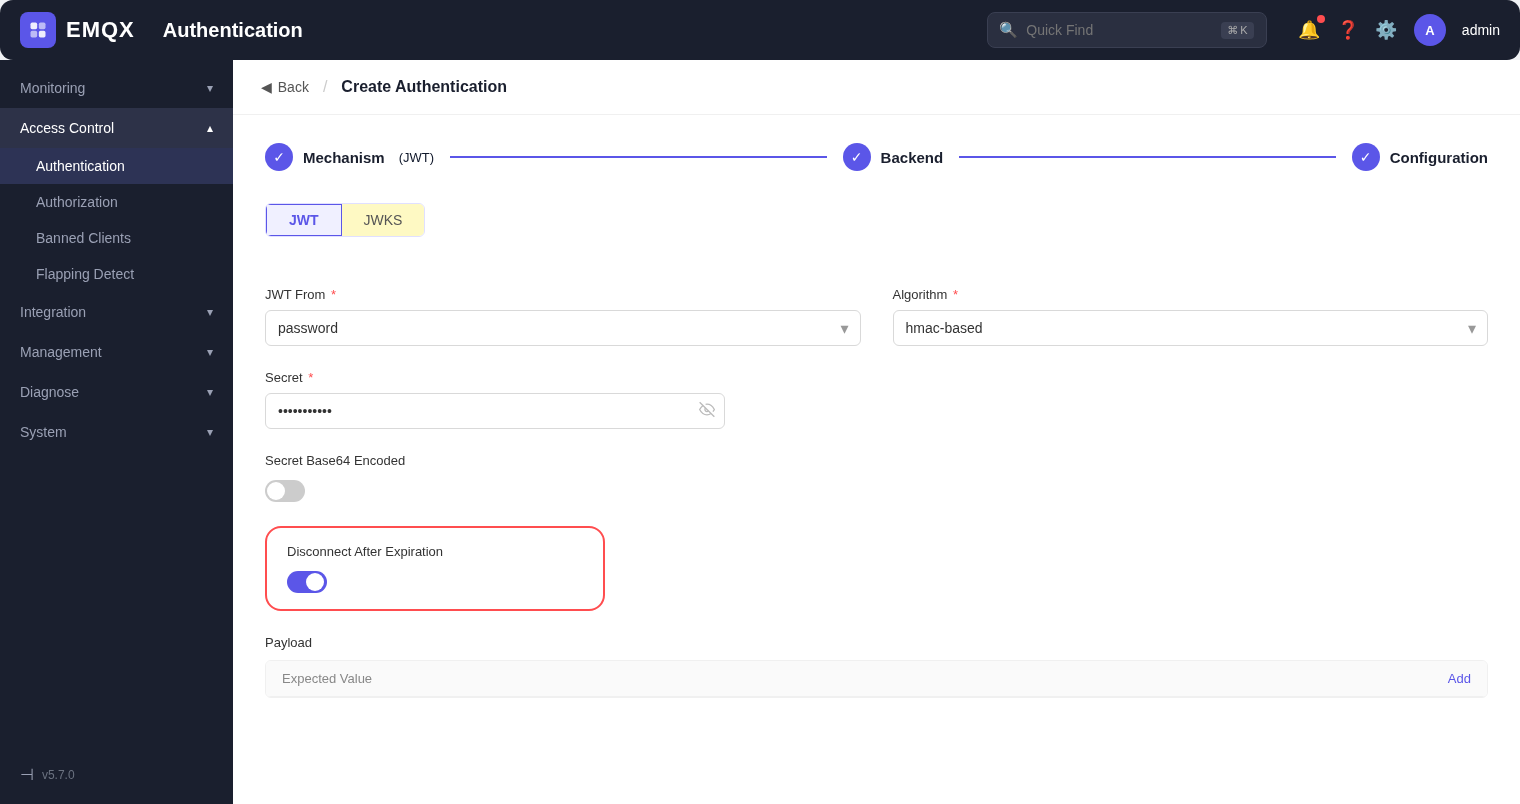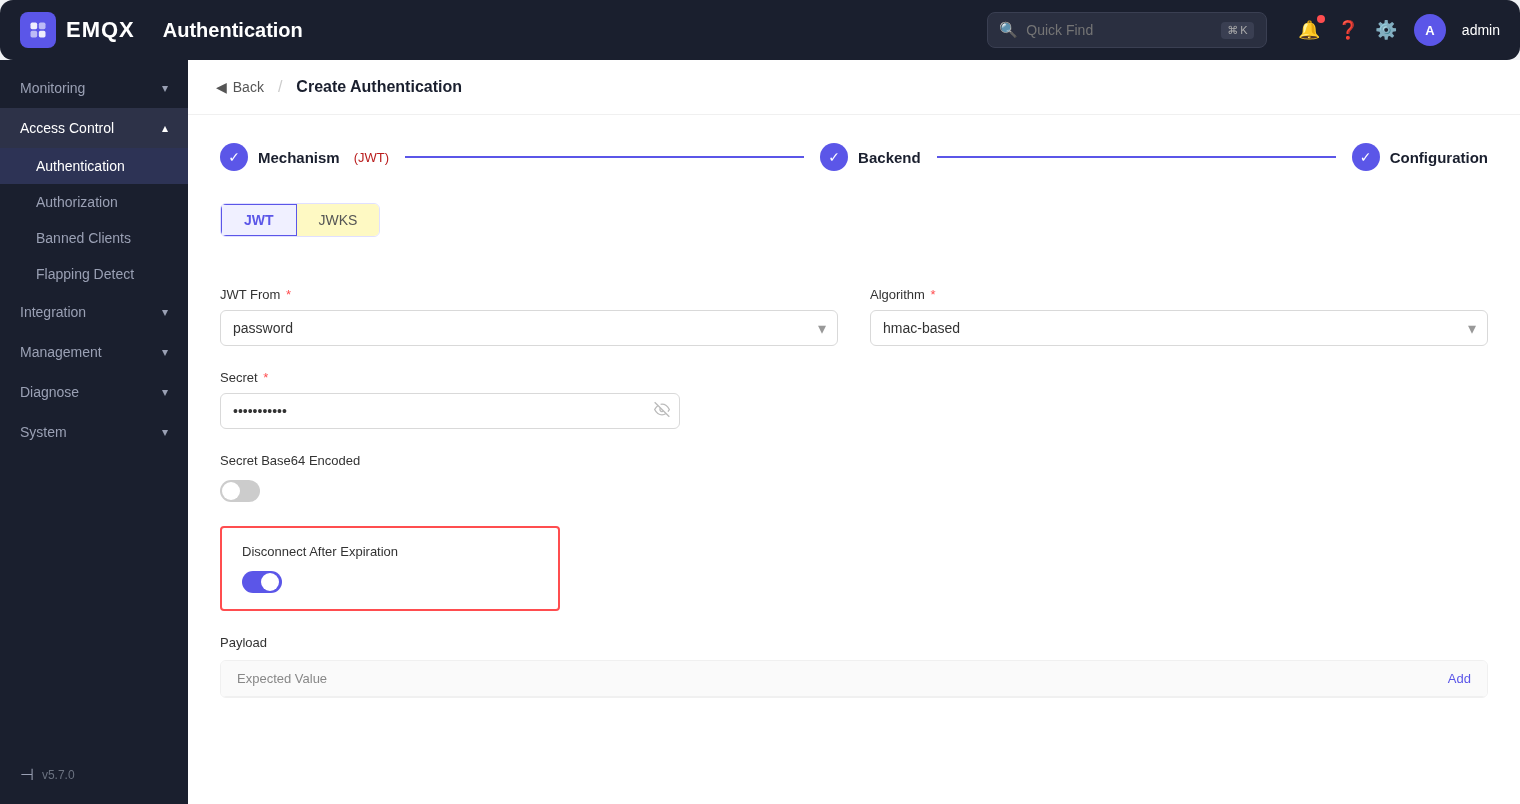--- a/index.html
+++ b/index.html
@@ -112,21 +112,21 @@
 
     
     .main-layout {
       display: flex;
       flex: 1;
       overflow: hidden;
     }
 
     
     .sidebar {
-      width: 188px;
+      width: 233px;
       background: #1a1f2e;
       flex-shrink: 0;
       display: flex;
       flex-direction: column;
       overflow-y: auto;
       padding: 8px 0;
     }
     .sidebar-item {
       display: flex;
       align-items: center;
@@ -220,21 +220,21 @@
       color: white;
       font-size: 14px;
     }
     .step-label {
       font-size: 15px;
       font-weight: 600;
       color: #1a1f2e;
     }
     .step-sublabel {
       font-size: 13px;
-      color: #b91c1c;
+      color: #0f172a;
       margin-left: 4px;
     }
     .step-connector {
       flex: 1;
       height: 2px;
       background: #5b56e8;
       margin: 0 16px;
       min-width: 80px;
     }
 
@@ -353,21 +353,21 @@
       position: absolute;
       top: 2px;
       transition: left 0.2s;
     }
     .toggle.on .toggle-thumb { left: 19px; }
     .toggle.off .toggle-thumb { left: 2px; }
 
     
     .highlight-box {
       border: 2px solid #ff4d4f;
-      border-radius: 4px;
+      border-radius: 16px;
       padding: 16px 20px;
       margin-bottom: 24px;
       background: white;
       width: 340px;
     }
     .highlight-label {
       font-size: 13px;
       color: #333;
       font-weight: 500;
       margin-bottom: 12px;

